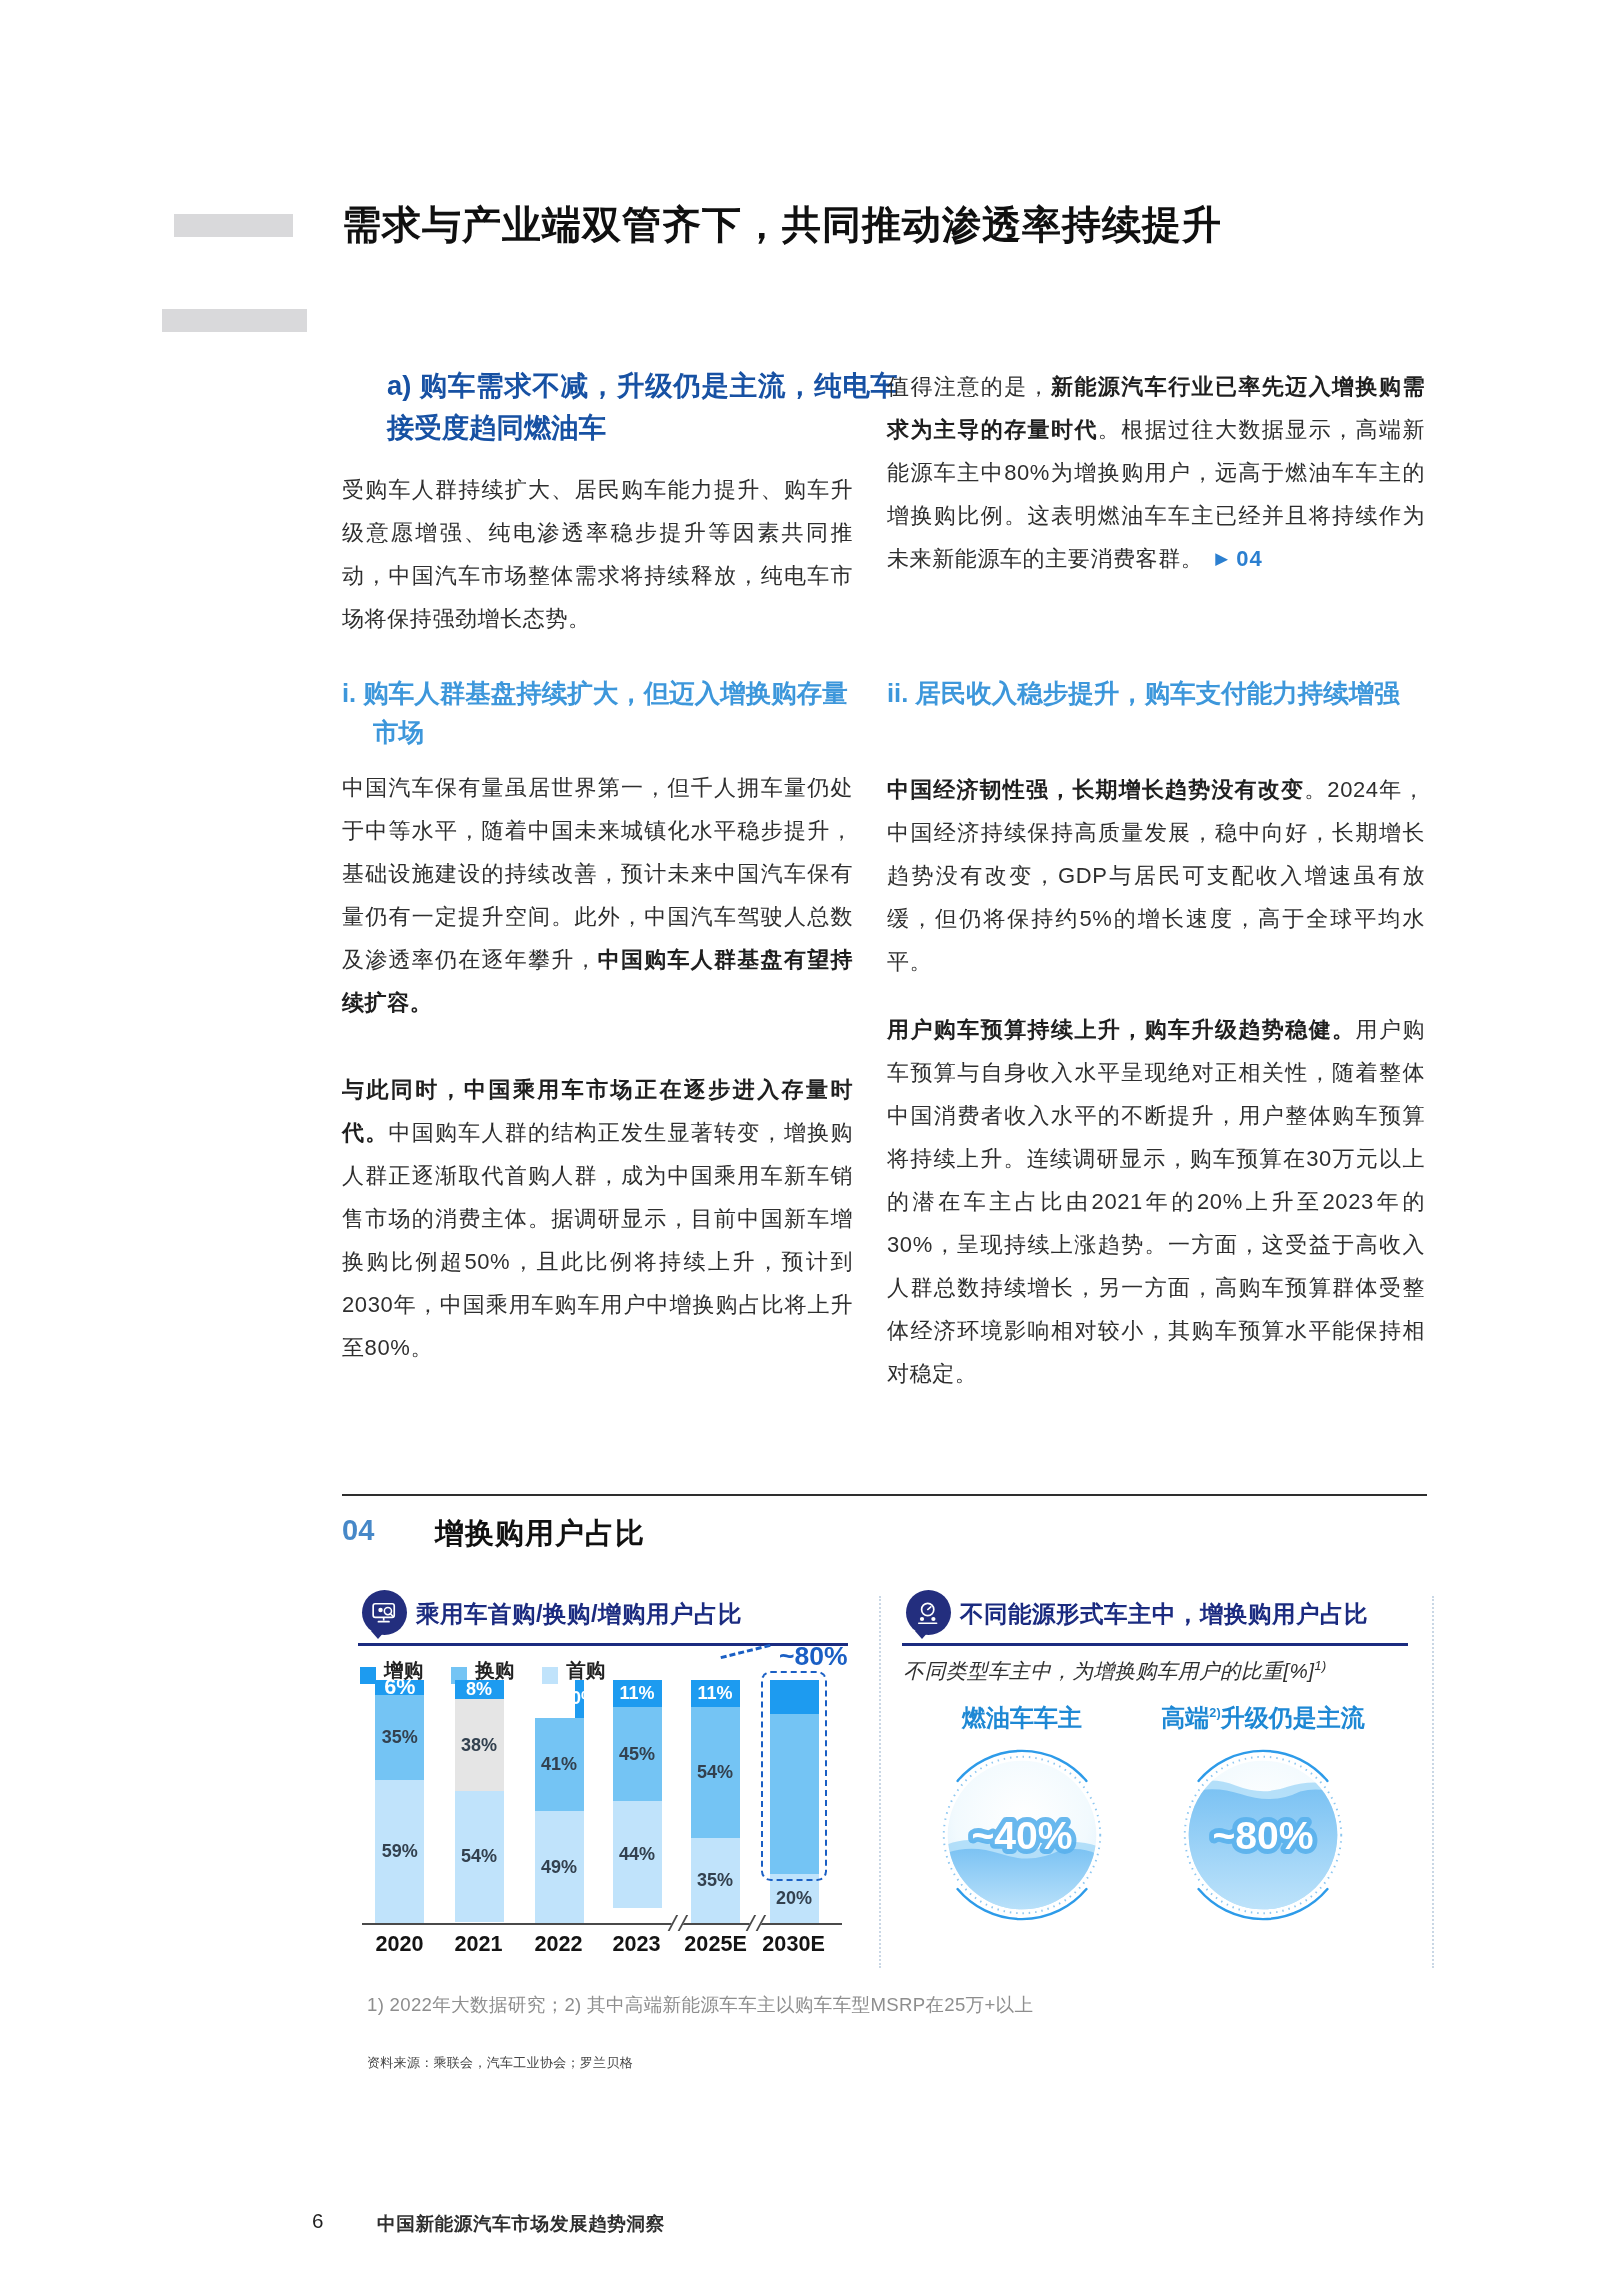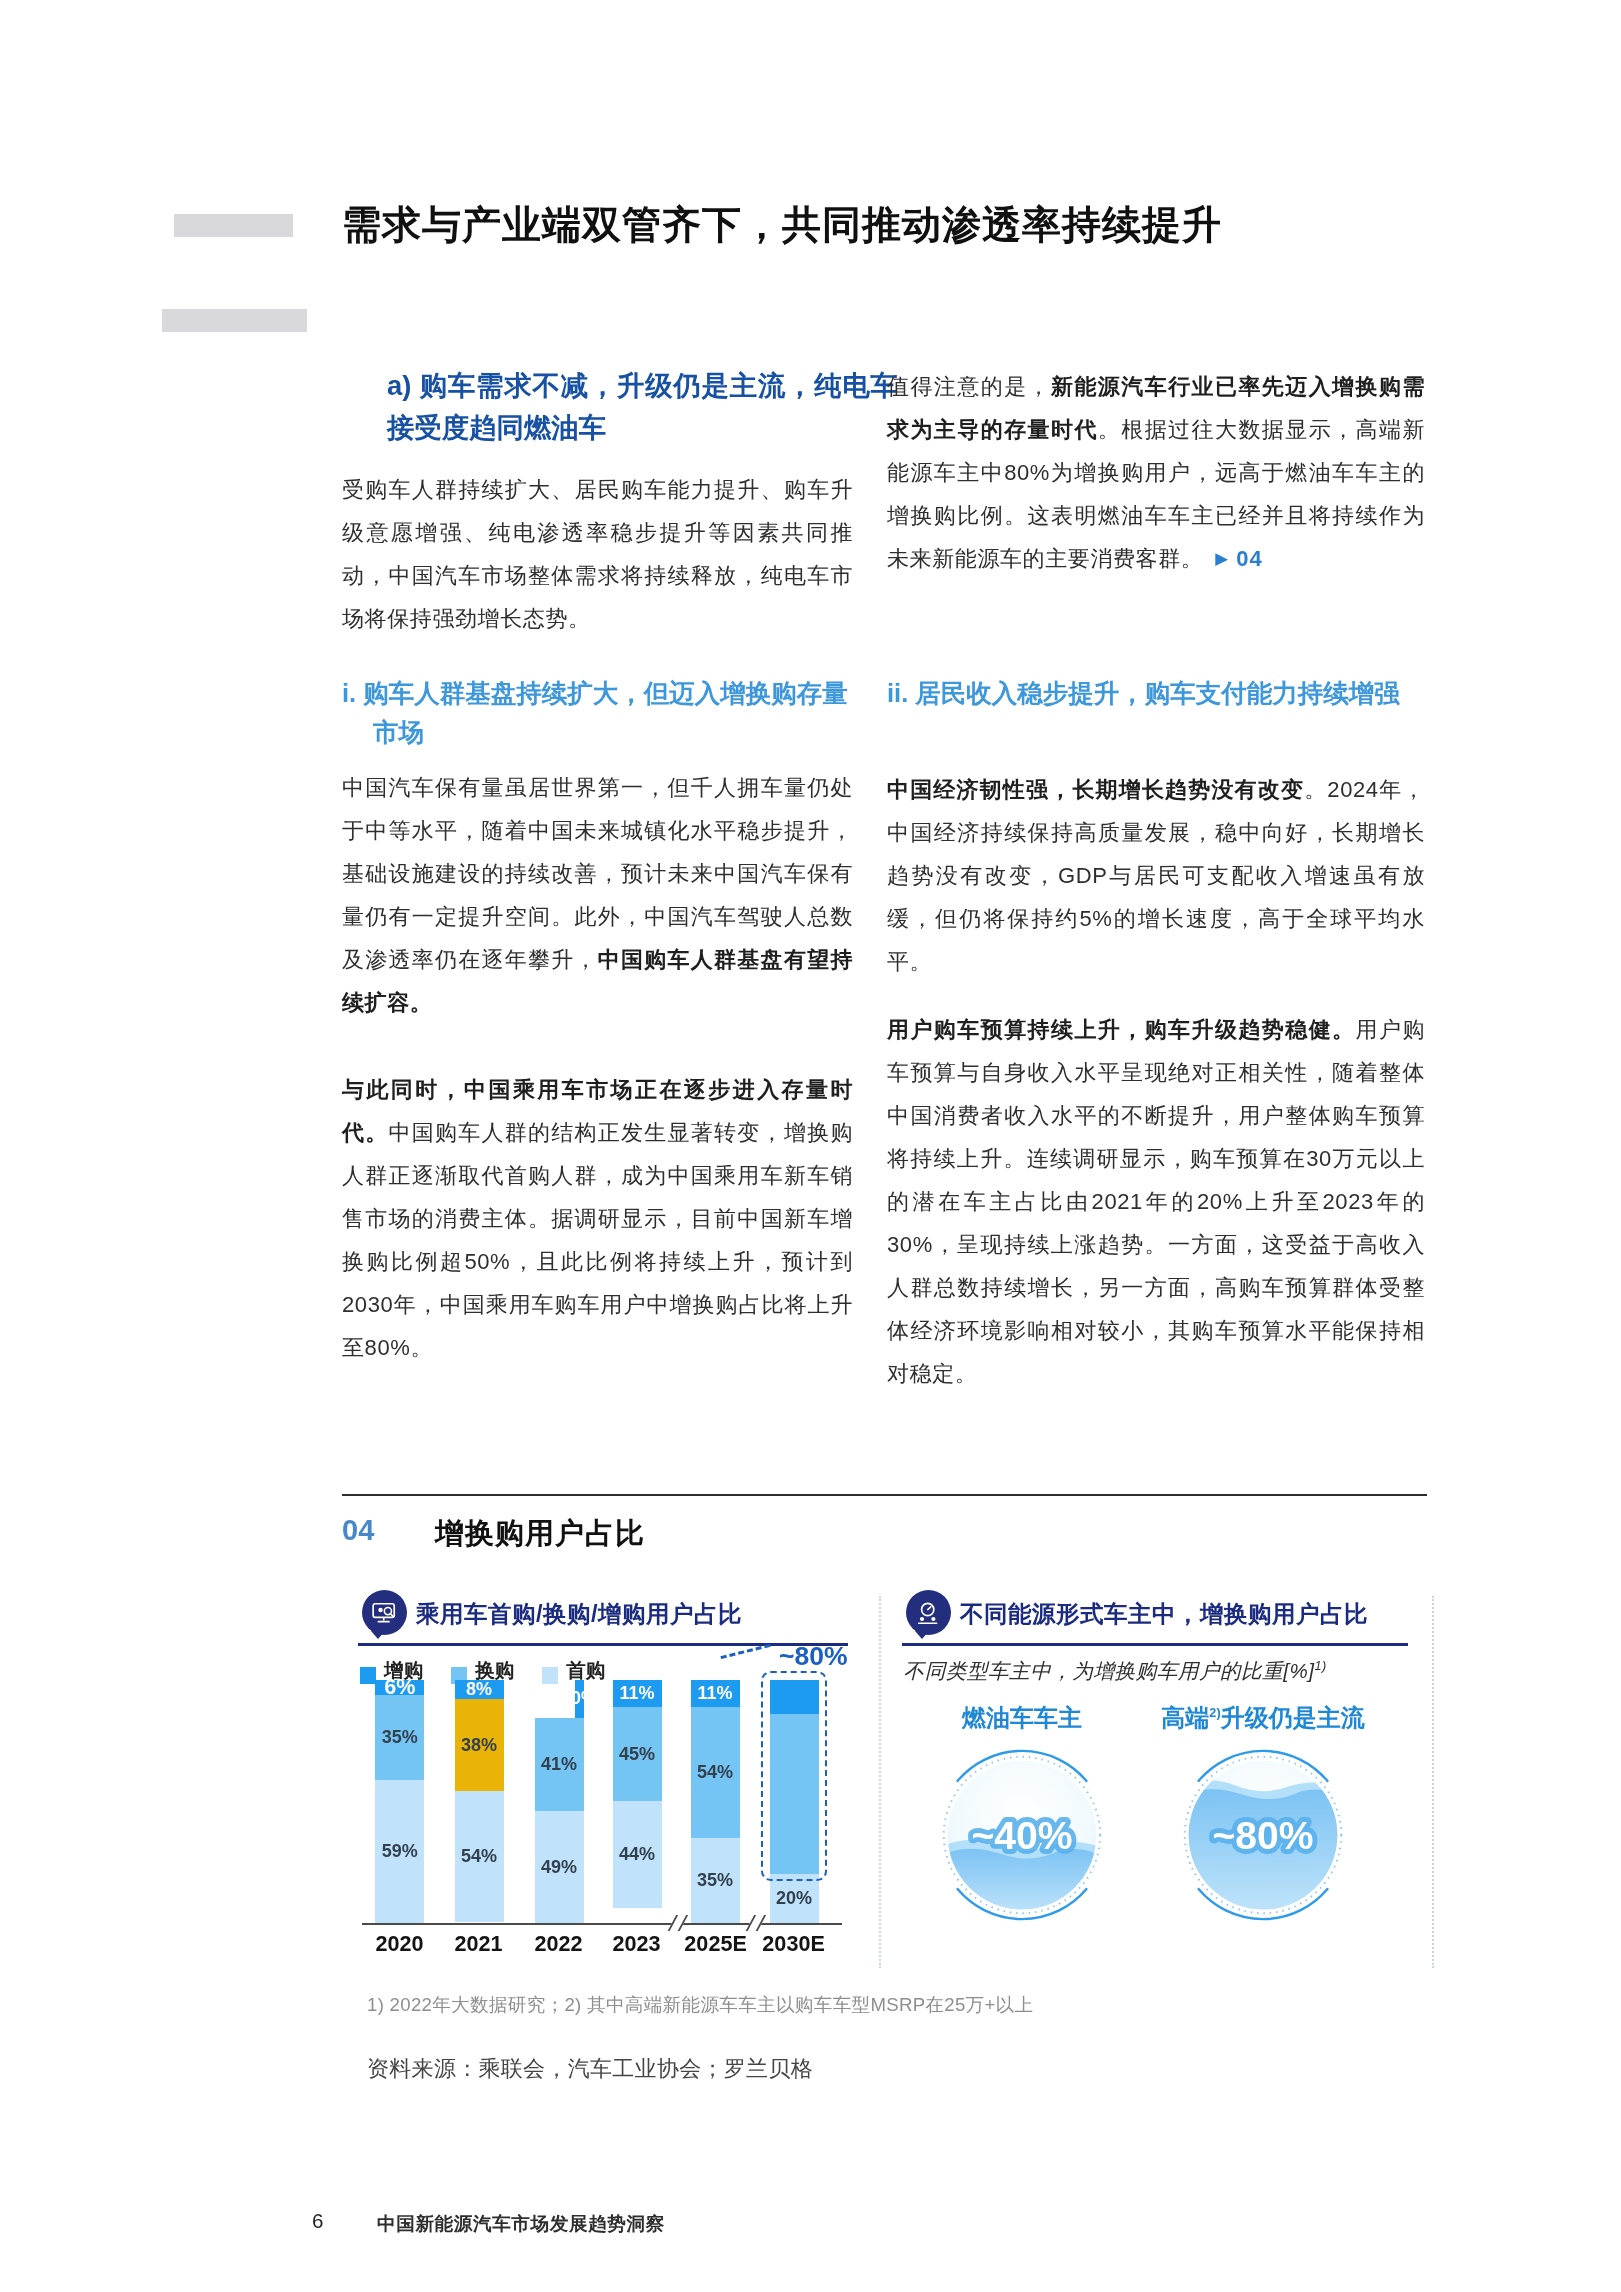--- a/index.html
+++ b/index.html
@@ -71,21 +71,21 @@
     color: #1A5FC4; white-space: nowrap; }
   .anno-lead { position: absolute; top: -23.5px; left: -43px; width: 51px;
     border-top: 3.4px dashed #1A5FC4; transform: rotate(-14deg); }
   .box-subtitle { position: absolute; font-size: 20.6px; font-style: italic; color: #2F2F2F; letter-spacing: 0.5px; }
   .box-subtitle sup, .gauge-label sup { font-size: 12.7px; }
   .gauge-label { position: absolute; transform: translateX(-50%); font-size: 24px; font-weight: 800;
     color: #1E88D4; white-space: nowrap; }
   .gauge { position: absolute; width: 176px; height: 176px; }
   .v-dotted { position: absolute; width: 0; border-left: 2px dotted #C9D7E5; }
   .footnote { font-size: 18.6px; color: #8E8E8E; letter-spacing: 0.3px; }
-  .source { font-size: 22px; color: #454545; letter-spacing: 0.3px; }
+  .source { font-size: 13px; color: #454545; letter-spacing: 0.3px; }
   .footer-num { font-size: 20.6px; color: #1F1F1F; }
   .footer-text { font-size: 18.6px; color: #2E2E2E; font-weight: 600; letter-spacing: 0.6px; }
   svg { display: block; }
 </style>
 </head>
 <body>
 
 <div class="abs gray-bar" style="left:174px;top:214px;width:119px;height:22.5px;"></div>
 <div class="abs gray-bar" style="left:162px;top:309px;width:145px;height:22.5px;"></div>
 
@@ -145,21 +145,21 @@
         </div>
         <div class="seg" style="height: 143px; background: rgb(192, 227, 251);">
           <div class="seg-label">59%</div>
         </div>
       </div>
       <div class="year" style="left: -1px;">2020</div>
       <div class="bar" style="left: 93px; width: 49px; height: 243px;">
         <div class="seg" style="height: 19.4px; background: rgb(29, 155, 240);">
           <div class="seg-label on-blue">8%</div>
         </div>
-        <div class="seg" style="height: 92px; background: #eab308;">
+        <div class="seg" style="height: 92px; background: #e5e5e5;">
           <div class="seg-label">38%</div>
         </div>
         <div class="seg" style="height: 131px; background: rgb(192, 227, 251);">
           <div class="seg-label">54%</div>
         </div>
       </div>
       <div class="year" style="left: 78px;">2021</div>
       <div class="bar" style="left: 173px; width: 49px; height: 243px;">
         <div class="seg" style="height: 40px; background: rgb(29, 155, 240); margin-left: 40px;">
           <div class="seg-label on-blue">10%</div>

